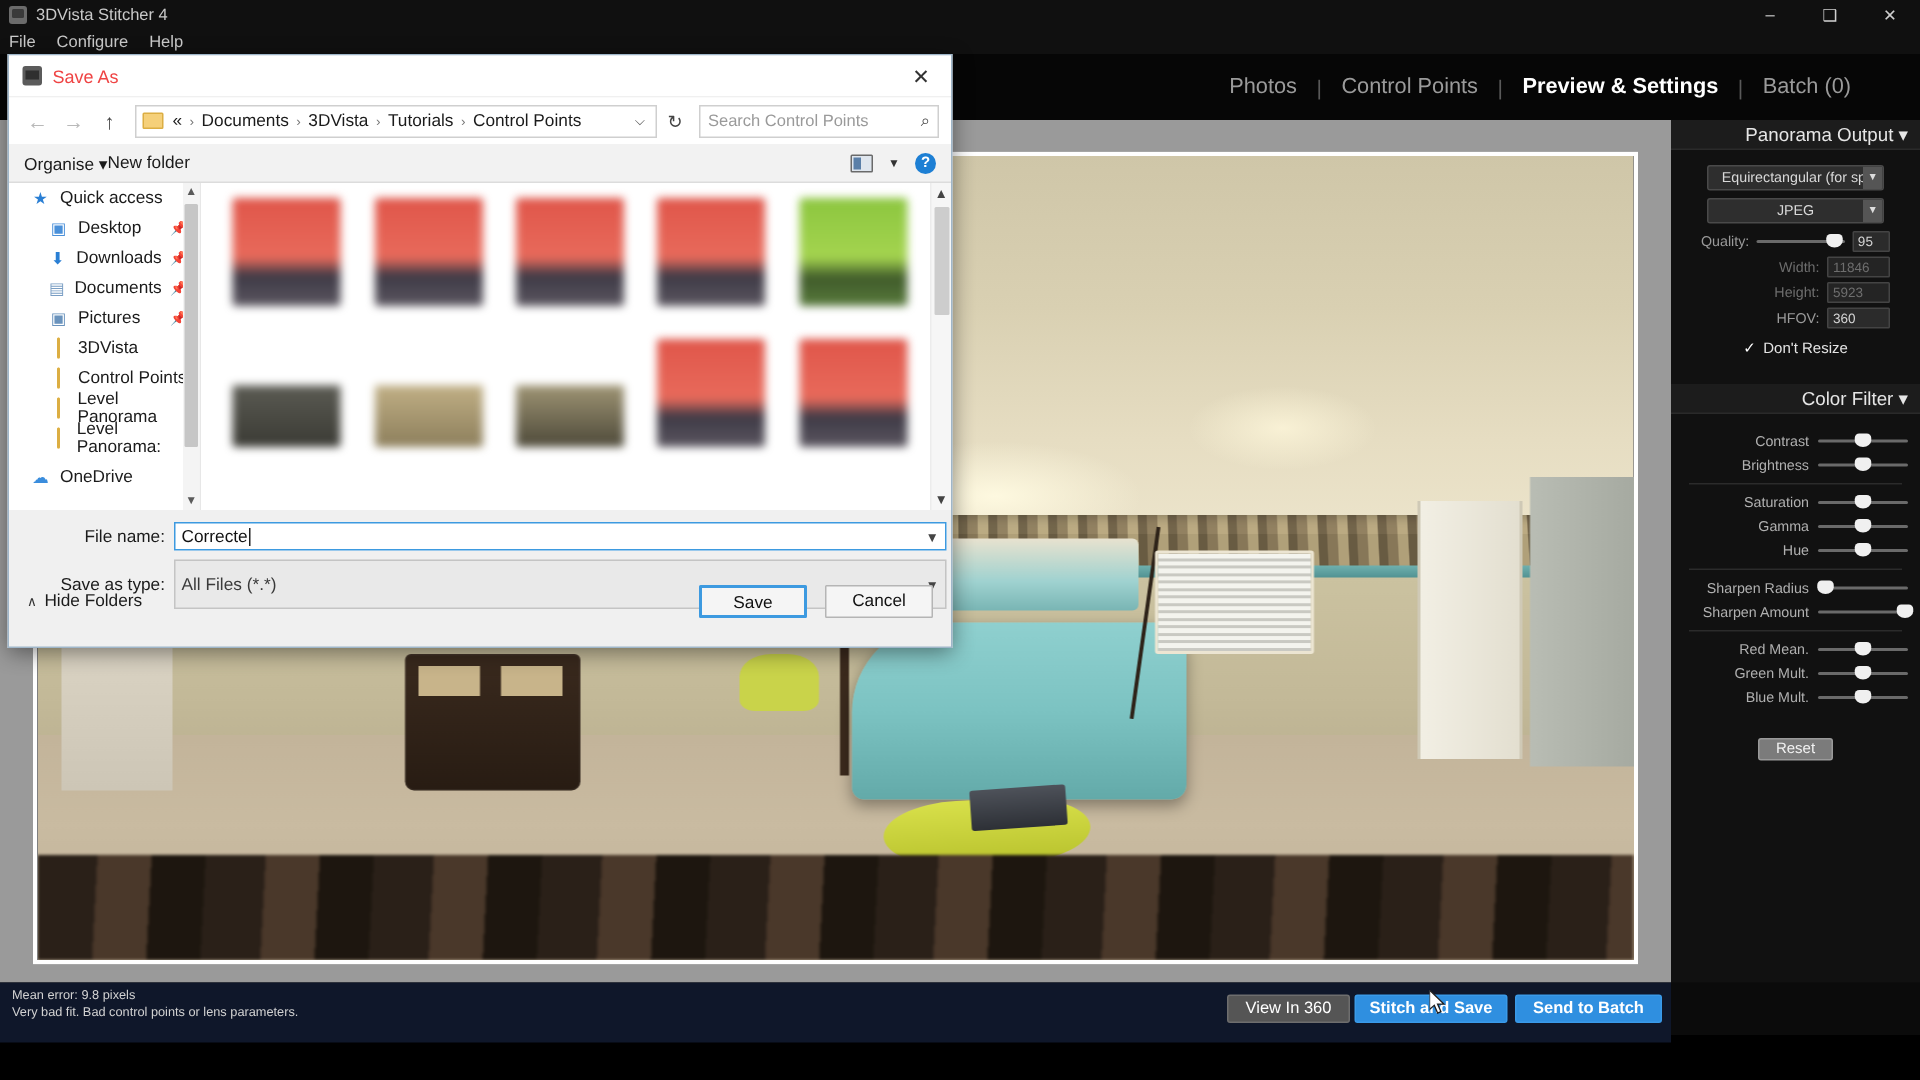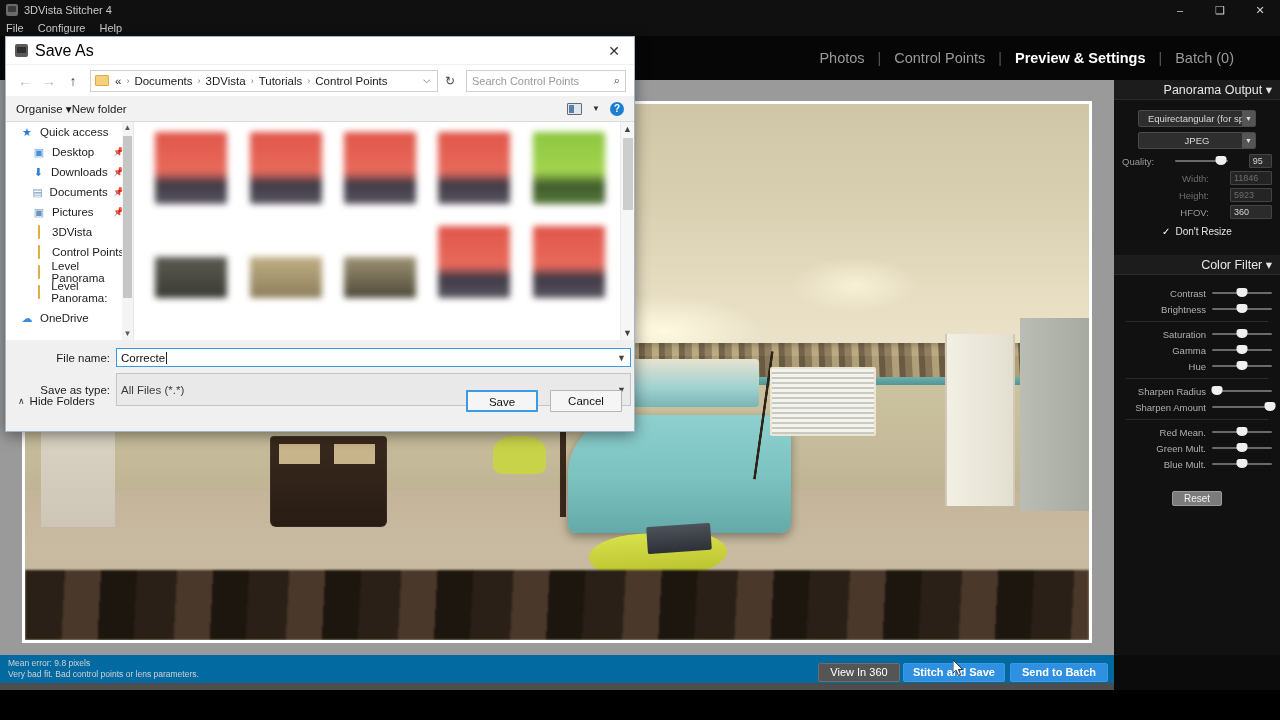--- a/index.html
+++ b/index.html
@@ -183,21 +183,21 @@
     display: flex; align-items: center; justify-content: center;
     color: #d8d8d8; font-size: 9.5px; overflow: hidden;
   }
   .combo .arrow {
     position: absolute; right: 0; top: 0; width: 13px; height: 100%;
     background: #555; color: #ddd; font-size: 7px;
     display: flex; align-items: center; justify-content: center;
   }
   .field-row {
     display: flex; align-items: center; justify-content: flex-end;
-    gap: 21px; margin: 3px 0; font-size: 9.5px;
+    gap: 5px; margin: 3px 12px; font-size: 9.5px;
   }
   .field-row .lbl { color: #9a9a9a; text-align: right; }
   .field-row .lbl.dim { color: #6d6d6d; }
   .box {
     width: 42px; height: 14px; background: #2b2b2b; border: 1px solid #444;
     color: #d5d5d5; font-size: 9px; display: flex; align-items: center;
     padding-left: 3px; border-radius: 1px;
   }
   .box.dim { color: #6e6e6e; background: #242424; }
   .slider {
@@ -229,22 +229,22 @@
     color: #f2f2f2; font-size: 10px; line-height: 13px; text-align: center;
     font-family: "Liberation Sans", sans-serif;
   }
 
   
   #bottom-bar {
     position: absolute; left: 0; top: 655px; width: 1114px; height: 35px;
     background: #4d4d4d;
   }
   #status-box {
-    position: absolute; left: 0; top: 0; width: 1114px; height: 28px;
-    background: #0369a1;
+    position: absolute; left: 0; top: 0; width: 1114px; height: 40px;
+    background: #0f172a;
   }
   #status-box .line1 {
     position: absolute; left: 8px; top: 3px; color: #d2d2d2; font-size: 8.5px;
   }
   #status-box .line2 {
     position: absolute; left: 8px; top: 14px; color: #d2d2d2; font-size: 8.5px;
   }
   .act-btn {
     position: absolute; top: 663px; height: 19px;
     border: 1px solid #6e6e6e; border-radius: 2px;
@@ -270,21 +270,21 @@
     height: 28px; background: #ffffff; display: flex; align-items: center;
     border-bottom: 1px solid #f0f0f0;
   }
   #dlg-title .ico {
     width: 13px; height: 13px; margin: 0 7px 0 9px; background: #5b5b5b; border-radius: 2px;
     position: relative;
   }
   #dlg-title .ico::after{
     content:""; position:absolute; left:2px; top:3px; width:9px; height:6px; background:#2f2f2f;
   }
-  #dlg-title .txt { font-size: 16px; color: #000000; }
+  #dlg-title .txt { font-size: 12px; color: #ef4444; }
   #dlg-close {
     margin-left: auto; width: 40px; height: 28px; display: flex;
     align-items: center; justify-content: center; color: #333; font-size: 14px;
   }
   #dlg-nav {
     height: 31px; background: #ffffff; display: flex; align-items: center; padding: 0 8px;
     gap: 2px;
   }
   .nav-arrow { width: 22px; text-align: center; color: #b9b9b9; font-size: 14px; }
   .nav-arrow.up { color: #444; }

